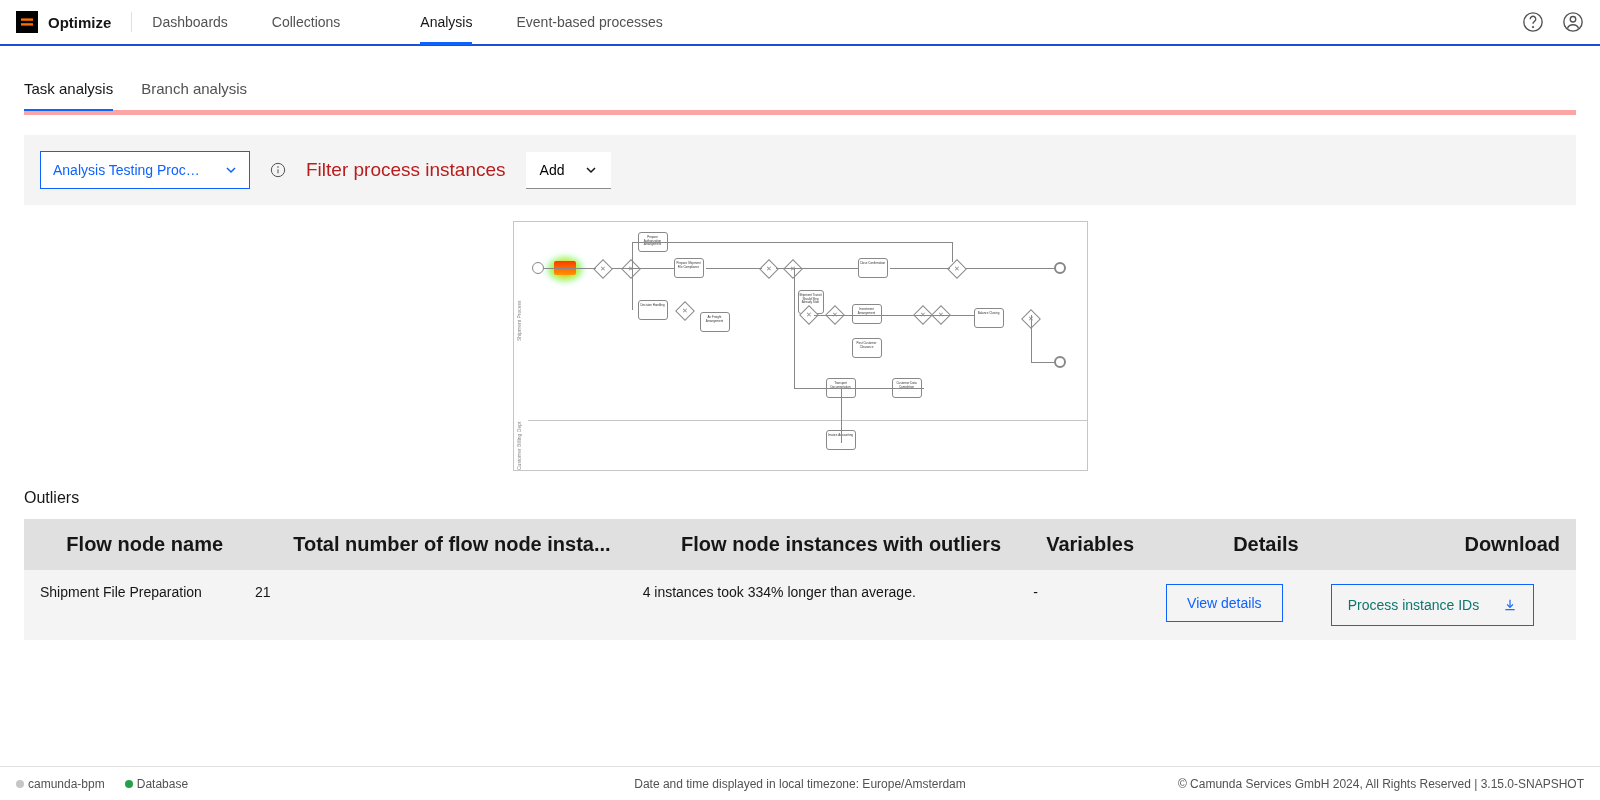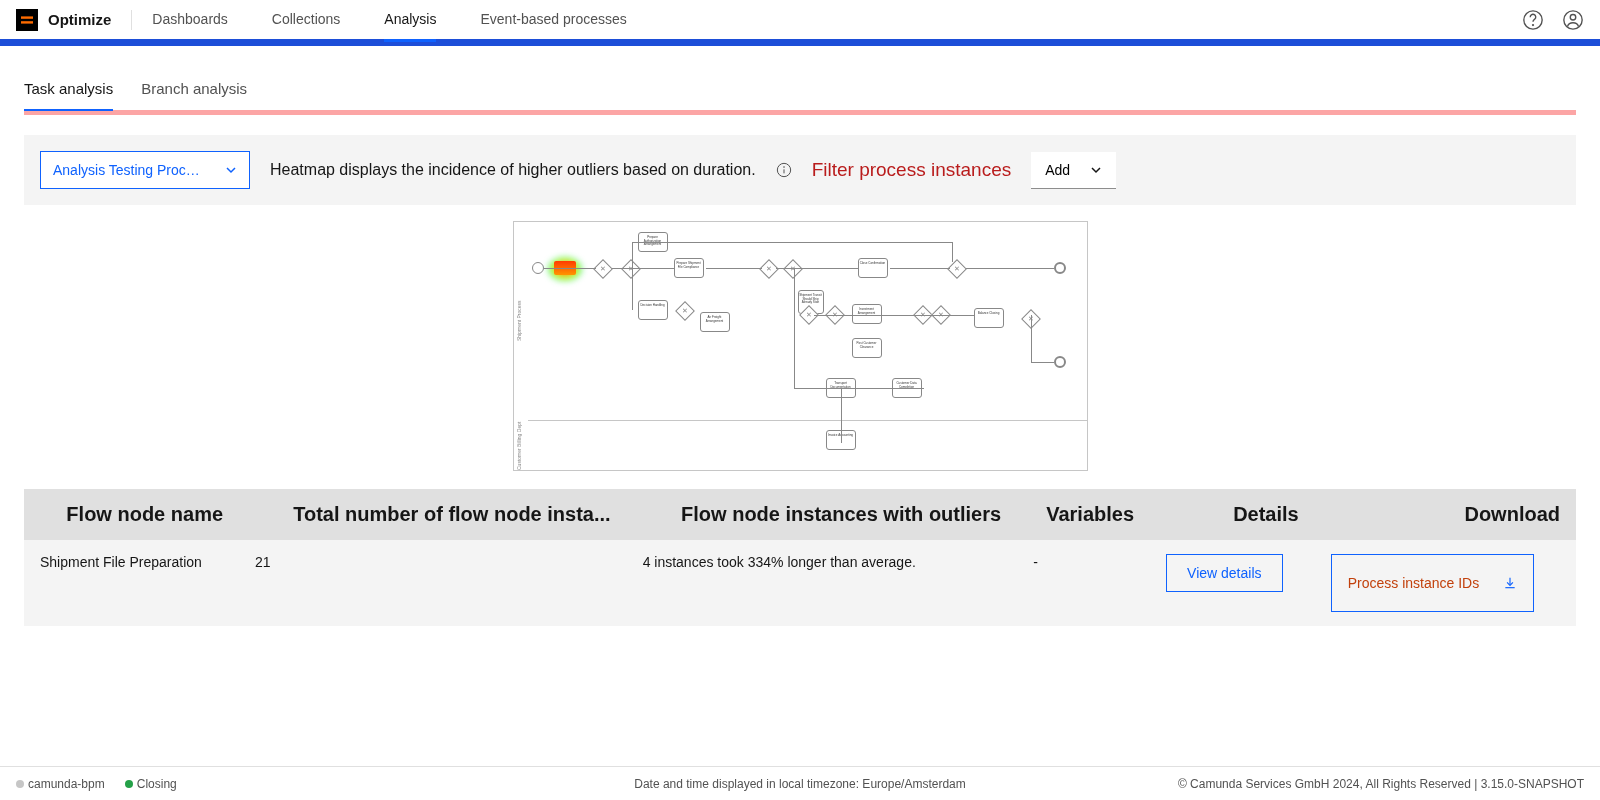--- a/index.html
+++ b/index.html
@@ -1,26 +1,26 @@
 <!DOCTYPE html>
 <html><head>
 <meta charset="utf-8">
 <style>
   * { box-sizing: border-box; margin: 0; padding: 0; }
   body { font-family: -apple-system, BlinkMacSystemFont, "Segoe UI", Arial, sans-serif; color: #161616; background: #fff; font-size: 14px; }
   
   
-  .header { display: flex; align-items: center; height: 46px; border-bottom: 7px solid #1d4ed8; padding: 0 16px; }
+  .header { display: flex; align-items: center; height: 46px; border-bottom: 2px solid #1d4ed8; padding: 0 16px; }
   .logo-box { width: 22px; height: 22px; background: #000; display: flex; align-items: center; justify-content: center; margin-right: 10px; }
   .logo-box svg { fill: #ff6c00; }
   .product-name { font-weight: 600; font-size: 15px; margin-right: 20px; }
   .vdiv { width: 1px; height: 20px; background: #e0e0e0; margin-right: 20px; }
   .nav { display: flex; gap: 44px; }
   .nav-item { color: #525252; font-size: 14px; cursor: pointer; padding: 14px 0 12px; border-bottom: 3px solid transparent; }
-  .nav-item.active { color: #161616; border-bottom-color: #0f62fe; }
+  .nav-item.active { color: #161616; border-bottom-color: #0f62fe; margin-left: 36px; }
   .header-right { margin-left: auto; display: flex; gap: 18px; align-items: center; }
   .icon-btn { width: 22px; height: 22px; cursor: pointer; color: #525252; }
   
   
   .content { padding: 24px 24px 0; }
   .tabs { display: flex; gap: 28px; border-bottom: 5px solid #fca5a5; margin-bottom: 20px; }
   .tab { padding: 10px 0 12px; font-size: 15px; color: #525252; cursor: pointer; border-bottom: 2px solid transparent; margin-bottom: -1px; }
   .tab.active { color: #161616; font-weight: 500; border-bottom-color: #0f62fe; }
   
   .panel { background: #f4f4f4; padding: 16px; display: flex; align-items: center; gap: 20px; margin-bottom: 16px; }
@@ -49,21 +49,21 @@
     background: radial-gradient(ellipse, rgba(255,0,0,0.95) 0%, rgba(255,140,0,0.9) 25%, rgba(255,255,0,0.9) 45%, rgba(0,255,0,0.65) 60%, rgba(0,100,255,0.3) 80%, rgba(0,0,255,0) 100%);
     filter: blur(3px); }
   .heat-core { position: absolute; top:39px; left:40px; width:22px; height:14px; border-radius:2px; background: linear-gradient(#ff3b00,#ff9400); pointer-events:none; }
   
   .outliers-h { font-size: 16px; margin-bottom: 12px; }
   .tbl { width: 100%; border-collapse: collapse; }
   .tbl th { background: #e0e0e0; text-align: right; padding: 14px 16px; font-weight: 600; font-size: 20px; }
   .tbl td { padding: 14px 16px; vertical-align: top; font-size: 14px; }
   .tbl tbody tr { background: #f4f4f4; }
   .link-btn { border: 1px solid #0f62fe; color: #0f62fe; background: transparent; padding: 10px 20px; cursor: pointer; font-size: 14px; }
-  .dl-btn { border: 1px solid #0f62fe; color: #c2410c; background: transparent; padding: 20px 16px; cursor: pointer; font-size: 14px; display: inline-flex; align-items: center; gap: 24px; }
+  .dl-btn { border: 1px solid #0f62fe; color: #0f766e; background: transparent; padding: 12px 16px; cursor: pointer; font-size: 14px; display: inline-flex; align-items: center; gap: 24px; }
   
   .footer { position: fixed; bottom: 0; left: 0; right: 0; height: 34px; border-top: 1px solid #e0e0e0; background: #fff; display: flex; align-items: center; padding: 0 16px; font-size: 12px; color: #525252; }
   .footer .dot { width: 8px; height: 8px; border-radius: 50%; display: inline-block; margin-right: 4px; }
   .dot.gray { background: #c6c6c6; }
   .dot.green { background: #24a148; }
   .footer .lbl { margin-right: 20px; }
   .footer .center { position: absolute; left: 50%; transform: translateX(-50%); }
   .footer .right { margin-left: auto; }
 </style>
 </head>
@@ -104,21 +104,20 @@
     <div class="tab">Branch analysis</div>
   </div>
 
   <div class="panel">
     <div class="process-select">
       <span>Analysis Testing Proce...</span>
       <svg width="12" height="12" viewBox="0 0 12 12">
           <path d="M2 4l4 4 4-4" stroke="#0f62fe" stroke-width="1.5" fill="none"></path>
         </svg>
     </div>
-    <div class="desc-text">Heatmap displays the incidence of higher outliers based on duration.</div>
     <svg class="info-ic" width="16" height="16" viewBox="0 0 24 24" fill="none" stroke="currentColor" stroke-width="1.5">
         <circle cx="12" cy="12" r="10"></circle>
         <line x1="12" y1="11" x2="12" y2="17"></line>
         <circle cx="12" cy="7.5" r="0.5" fill="currentColor"></circle>
       </svg>
     <div class="filter-lbl">Filter process instances</div>
     <button class="add-btn">
       <span>Add</span>
       <svg width="12" height="12" viewBox="0 0 12 12">
           <path d="M2 4l4 4 4-4" stroke="#161616" stroke-width="1.5" fill="none"></path>
@@ -176,20 +175,21 @@
       <div class="edgev" style="top:46px;left:280px;height:120px"></div>
       <div class="edge" style="top:166px;left:280px;width:130px"></div>
       <div class="edgev" style="top:166px;left:327px;height:55px"></div>
       <div class="edge" style="top:93px;left:300px;width:160px"></div>
       <div class="edgev" style="top:93px;left:517px;height:48px"></div>
       <div class="edge" style="top:140px;left:517px;width:23px"></div>
     </div>
 
   </div>
 
+  <div class="outliers-h">Outliers</div>
   <table class="tbl">
     <thead>
       <tr>
         <th>Flow node name</th>
         <th>Total number of flow node insta...</th>
         <th>Flow node instances with outliers</th>
         <th>Variables</th>
         <th>Details</th>
         <th>Download</th>
       </tr>
@@ -213,16 +213,16 @@
         </td>
       </tr>
     </tbody>
   </table>
 </div>
 
 <div class="footer">
   <span class="dot gray"></span>
   <span class="lbl">camunda-bpm</span>
   <span class="dot green"></span>
-  <span class="lbl">Closing</span>
+  <span class="lbl">Database</span>
   <span class="center">Date and time displayed in local timezone: Europe/Amsterdam</span>
   <span class="right">© Camunda Services GmbH 2024, All Rights Reserved | 3.15.0-SNAPSHOT</span>
 </div>
 
 </body></html>

